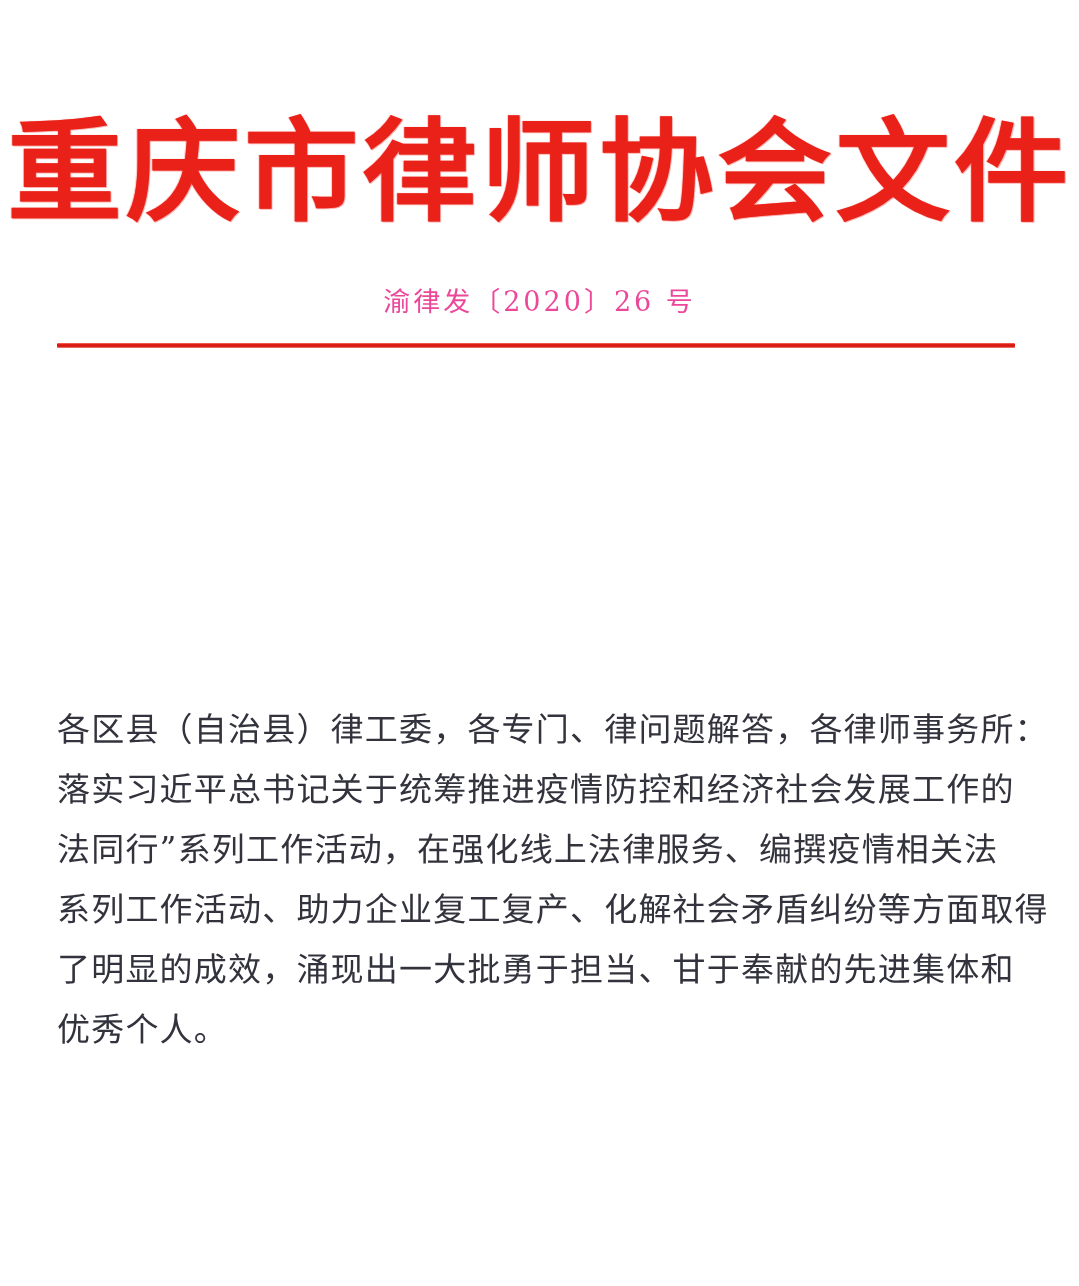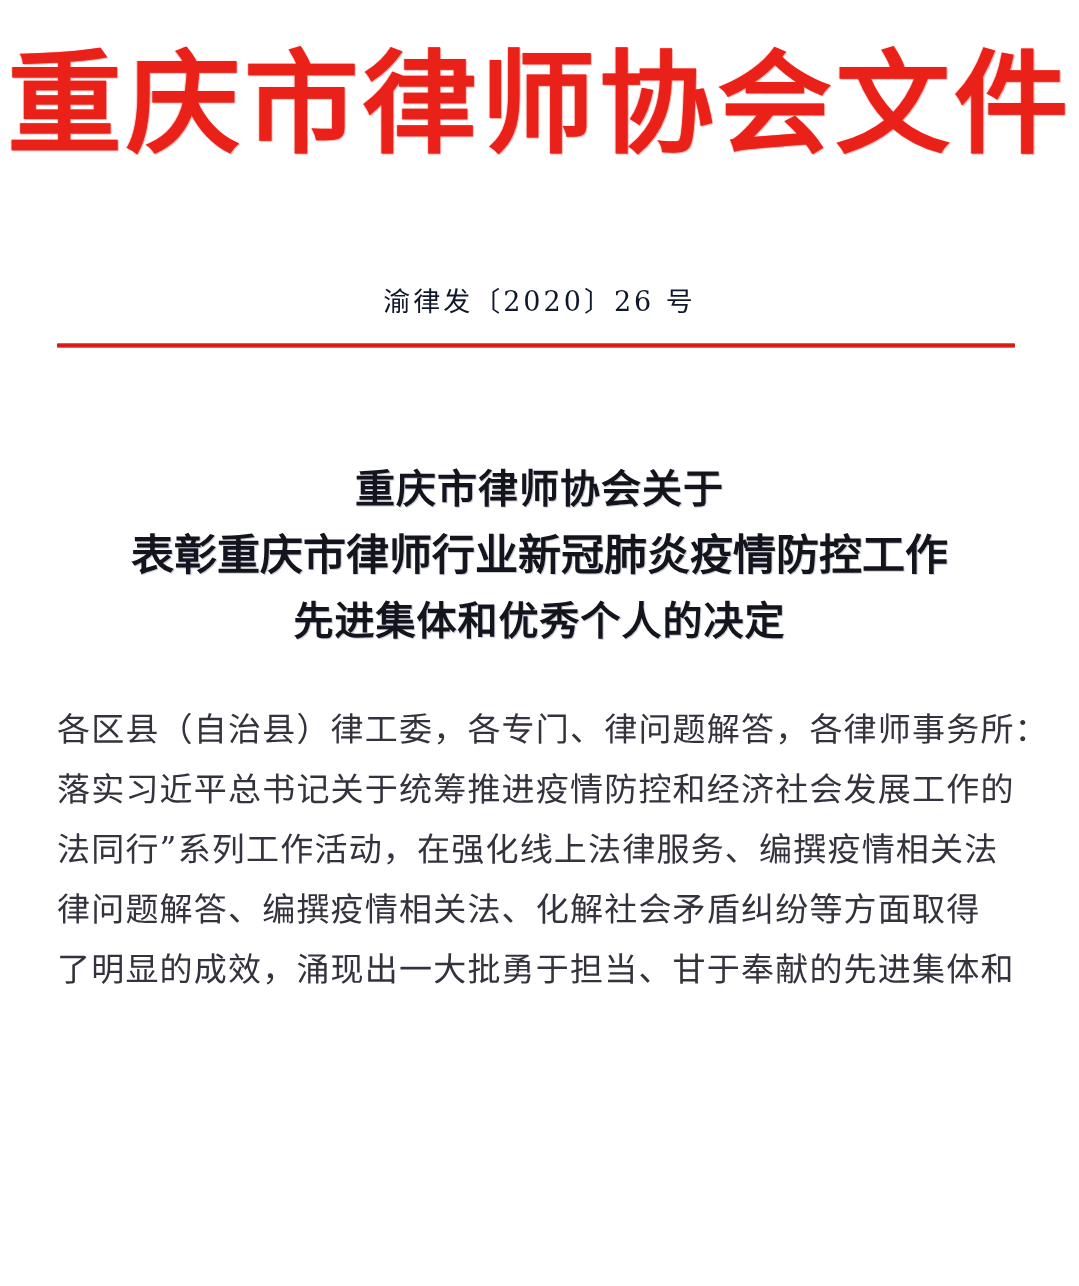--- a/index.html
+++ b/index.html
@@ -21,24 +21,24 @@
     position: absolute;
     inset: 0;
     background: #ffffff;
   }
 
   
   .masthead {
     position: absolute;
     left: 0;
     right: 0;
-    top: 48px;
+    top: 78px;
     height: 150px;
     display: flex;
-    align-items: flex-start;
+    align-items: flex-end;
     justify-content: center;
   }
   .masthead-title {
     font-family: "DejaVu Serif", "Liberation Serif", serif;
     font-weight: 700;
     font-size: 112px;
     line-height: 1;
     letter-spacing: 4px;
     color: #ea2119;
     white-space: nowrap;
@@ -55,21 +55,21 @@
     left: 0;
     right: 0;
     top: 286px;
     text-align: center;
   }
   .doc-number {
     font-family: "DejaVu Serif", "Liberation Serif", serif;
     font-size: 27px;
     line-height: 1.2;
     letter-spacing: 3px;
-    color: #0f172a;
+    color: #ec4899;
     display: inline-block;
   }
 
   
   .red-rule {
     position: absolute;
     left: 57px;
     width: 958px;
     top: 343px;
     height: 5px;
@@ -133,27 +133,23 @@
   <div class="masthead">
     <div class="masthead-title">重庆市律师协会文件</div>
   </div>
 
   <div class="doc-number-row">
     <div class="doc-number">渝律发〔2020〕26 号</div>
   </div>
 
   <div class="red-rule"></div>
 
-  <div class="doc-title">
-    <div class="doc-title-line">重庆市律师协会关于</div>
-    <div class="doc-title-line wide">表彰重庆市律师行业新冠肺炎疫情防控工作</div>
-    <div class="doc-title-line">先进集体和优秀个人的决定</div>
-  </div>
 
   <div class="body-block">
     <div class="body-line">各区县（自治县）律工委，各专门、律问题解答，各律师事务所：</div>
     <div class="body-line">落实习近平总书记关于统筹推进疫情防控和经济社会发展工作的</div>
     <div class="body-line">法同行”系列工作活动，在强化线上法律服务、编撰疫情相关法</div>
-    <div class="body-line">律问题解答、编撰疫情相关法、化解社会矛盾纠纷等方面取得</div>
+    <div class="body-line">系列工作活动、助力企业复工复产、化解社会矛盾纠纷等方面取得</div>
     <div class="body-line">了明显的成效，涌现出一大批勇于担当、甘于奉献的先进集体和</div>
+    <div class="body-line">优秀个人。</div>
   </div>
 
 </div>
 
 </body></html>

